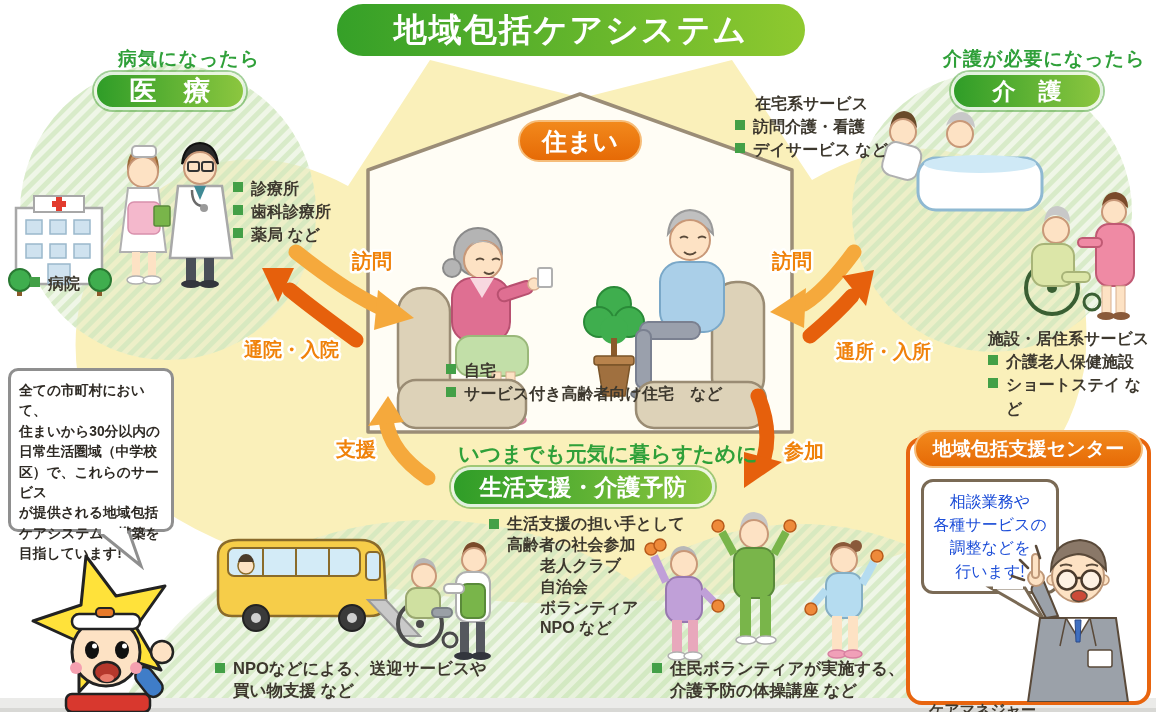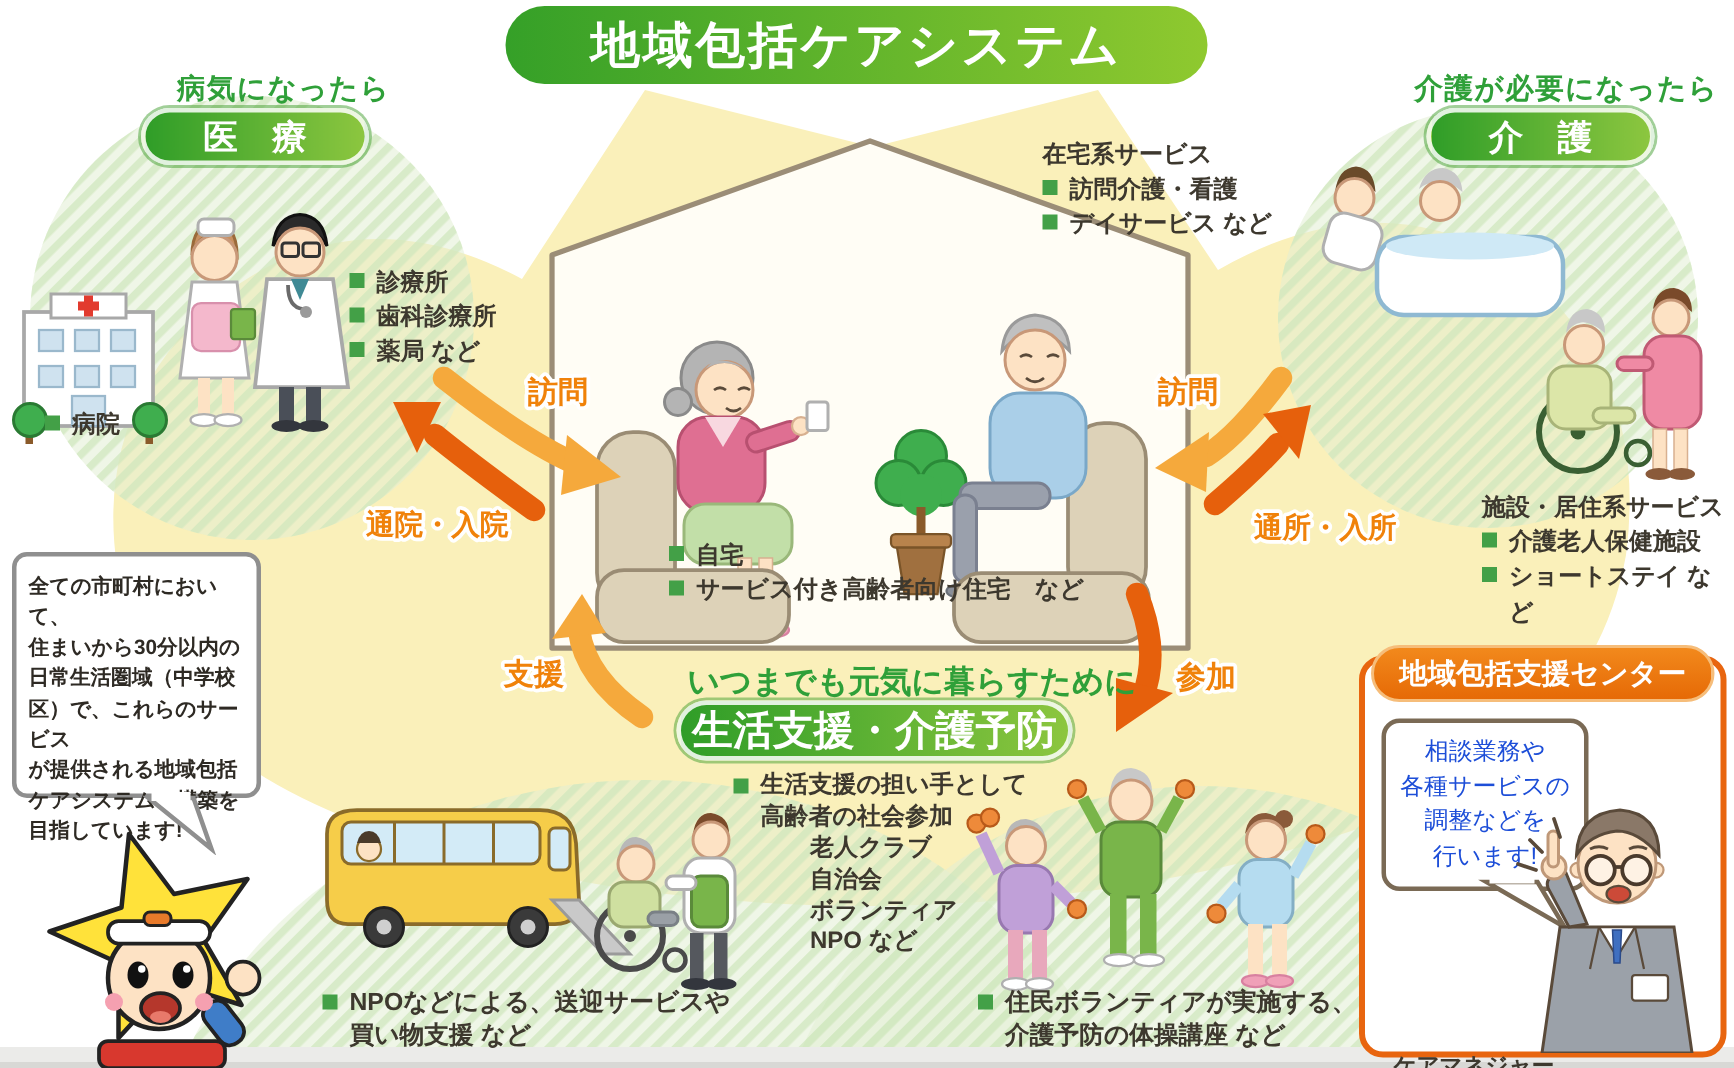--- a/index.html
+++ b/index.html
@@ -305,21 +305,21 @@
     <text class="arrow-label small" x="244" y="356">通院・入院</text>
     <text class="arrow-label" x="772" y="268">訪問</text>
     <text class="arrow-label small" x="836" y="358">通所・入所</text>
     <text class="arrow-label" x="336" y="456">支援</text>
     <text class="arrow-label" x="784" y="458">参加</text>
   </svg>
 
   <div class="title-banner">地域包括ケアシステム</div>
 
   <div class="trigger" style="left:78px;top:46px;">病気になったら</div>
-  <div class="pill green-pill" style="left:94px;top:72px;width:152px;height:38px;font-size:23px;">医　療</div>
+  <div class="pill green-pill" style="left:94px;top:72px;width:152px;height:38px;font-size:27px;">医　療</div>
   <div class="list" style="left:233px;top:177px;">
     <div class="b-item">
         <span class="sq"></span>
         <span>診療所</span>
       </div>
     <div class="b-item">
         <span class="sq"></span>
         <span>歯科診療所</span>
       </div>
     <div class="b-item">
@@ -327,21 +327,21 @@
         <span>薬局 など</span>
       </div>
   </div>
   <div class="list b-item" style="left:30px;top:272px;">
     <span class="sq"></span>
       <span>病院</span>
   </div>
 
   <div class="trigger" style="left:903px;top:46px;">介護が必要になったら</div>
   <div class="pill green-pill" style="left:951px;top:72px;width:152px;height:38px;font-size:23px;">介　護</div>
-  <div class="list" style="left:695px;top:92px;">
+  <div class="list" style="left:735px;top:92px;text-align:center;">
     <div>在宅系サービス</div>
     <div class="b-item">
         <span class="sq"></span>
         <span>訪問介護・看護</span>
       </div>
     <div class="b-item">
         <span class="sq"></span>
         <span>デイサービス など</span>
       </div>
   </div>
@@ -350,33 +350,34 @@
     <div class="b-item">
         <span class="sq"></span>
         <span>介護老人保健施設</span>
       </div>
     <div class="b-item">
         <span class="sq"></span>
         <span>ショートステイ など</span>
       </div>
   </div>
 
+  <div class="pill orange-pill" style="left:518px;top:120px;width:124px;height:42px;font-size:25px;">住まい</div>
   <div class="list" style="left:446px;top:359px;">
     <div class="b-item">
         <span class="sq"></span>
         <span>自宅</span>
       </div>
     <div class="b-item">
         <span class="sq"></span>
         <span>サービス付き高齢者向け住宅　など</span>
       </div>
   </div>
 
   <div class="tagline">いつまでも元気に暮らすために</div>
-  <div class="pill green-pill" style="left:451px;top:467px;width:264px;height:40px;font-size:27px;">生活支援・介護予防</div>
+  <div class="pill green-pill" style="left:451px;top:467px;width:264px;height:40px;font-size:23px;">生活支援・介護予防</div>
   <div class="list b-item" style="left:489px;top:514px;line-height:1.3;">
     <span class="sq"></span>
     <span class="preline">生活支援の担い手として
 高齢者の社会参加</span>
   </div>
   <div class="list" style="left:540px;top:556px;line-height:1.3;">
     <div>老人クラブ</div>
     <div>自治会</div>
     <div>ボランティア</div>
     <div>NPO など</div>

